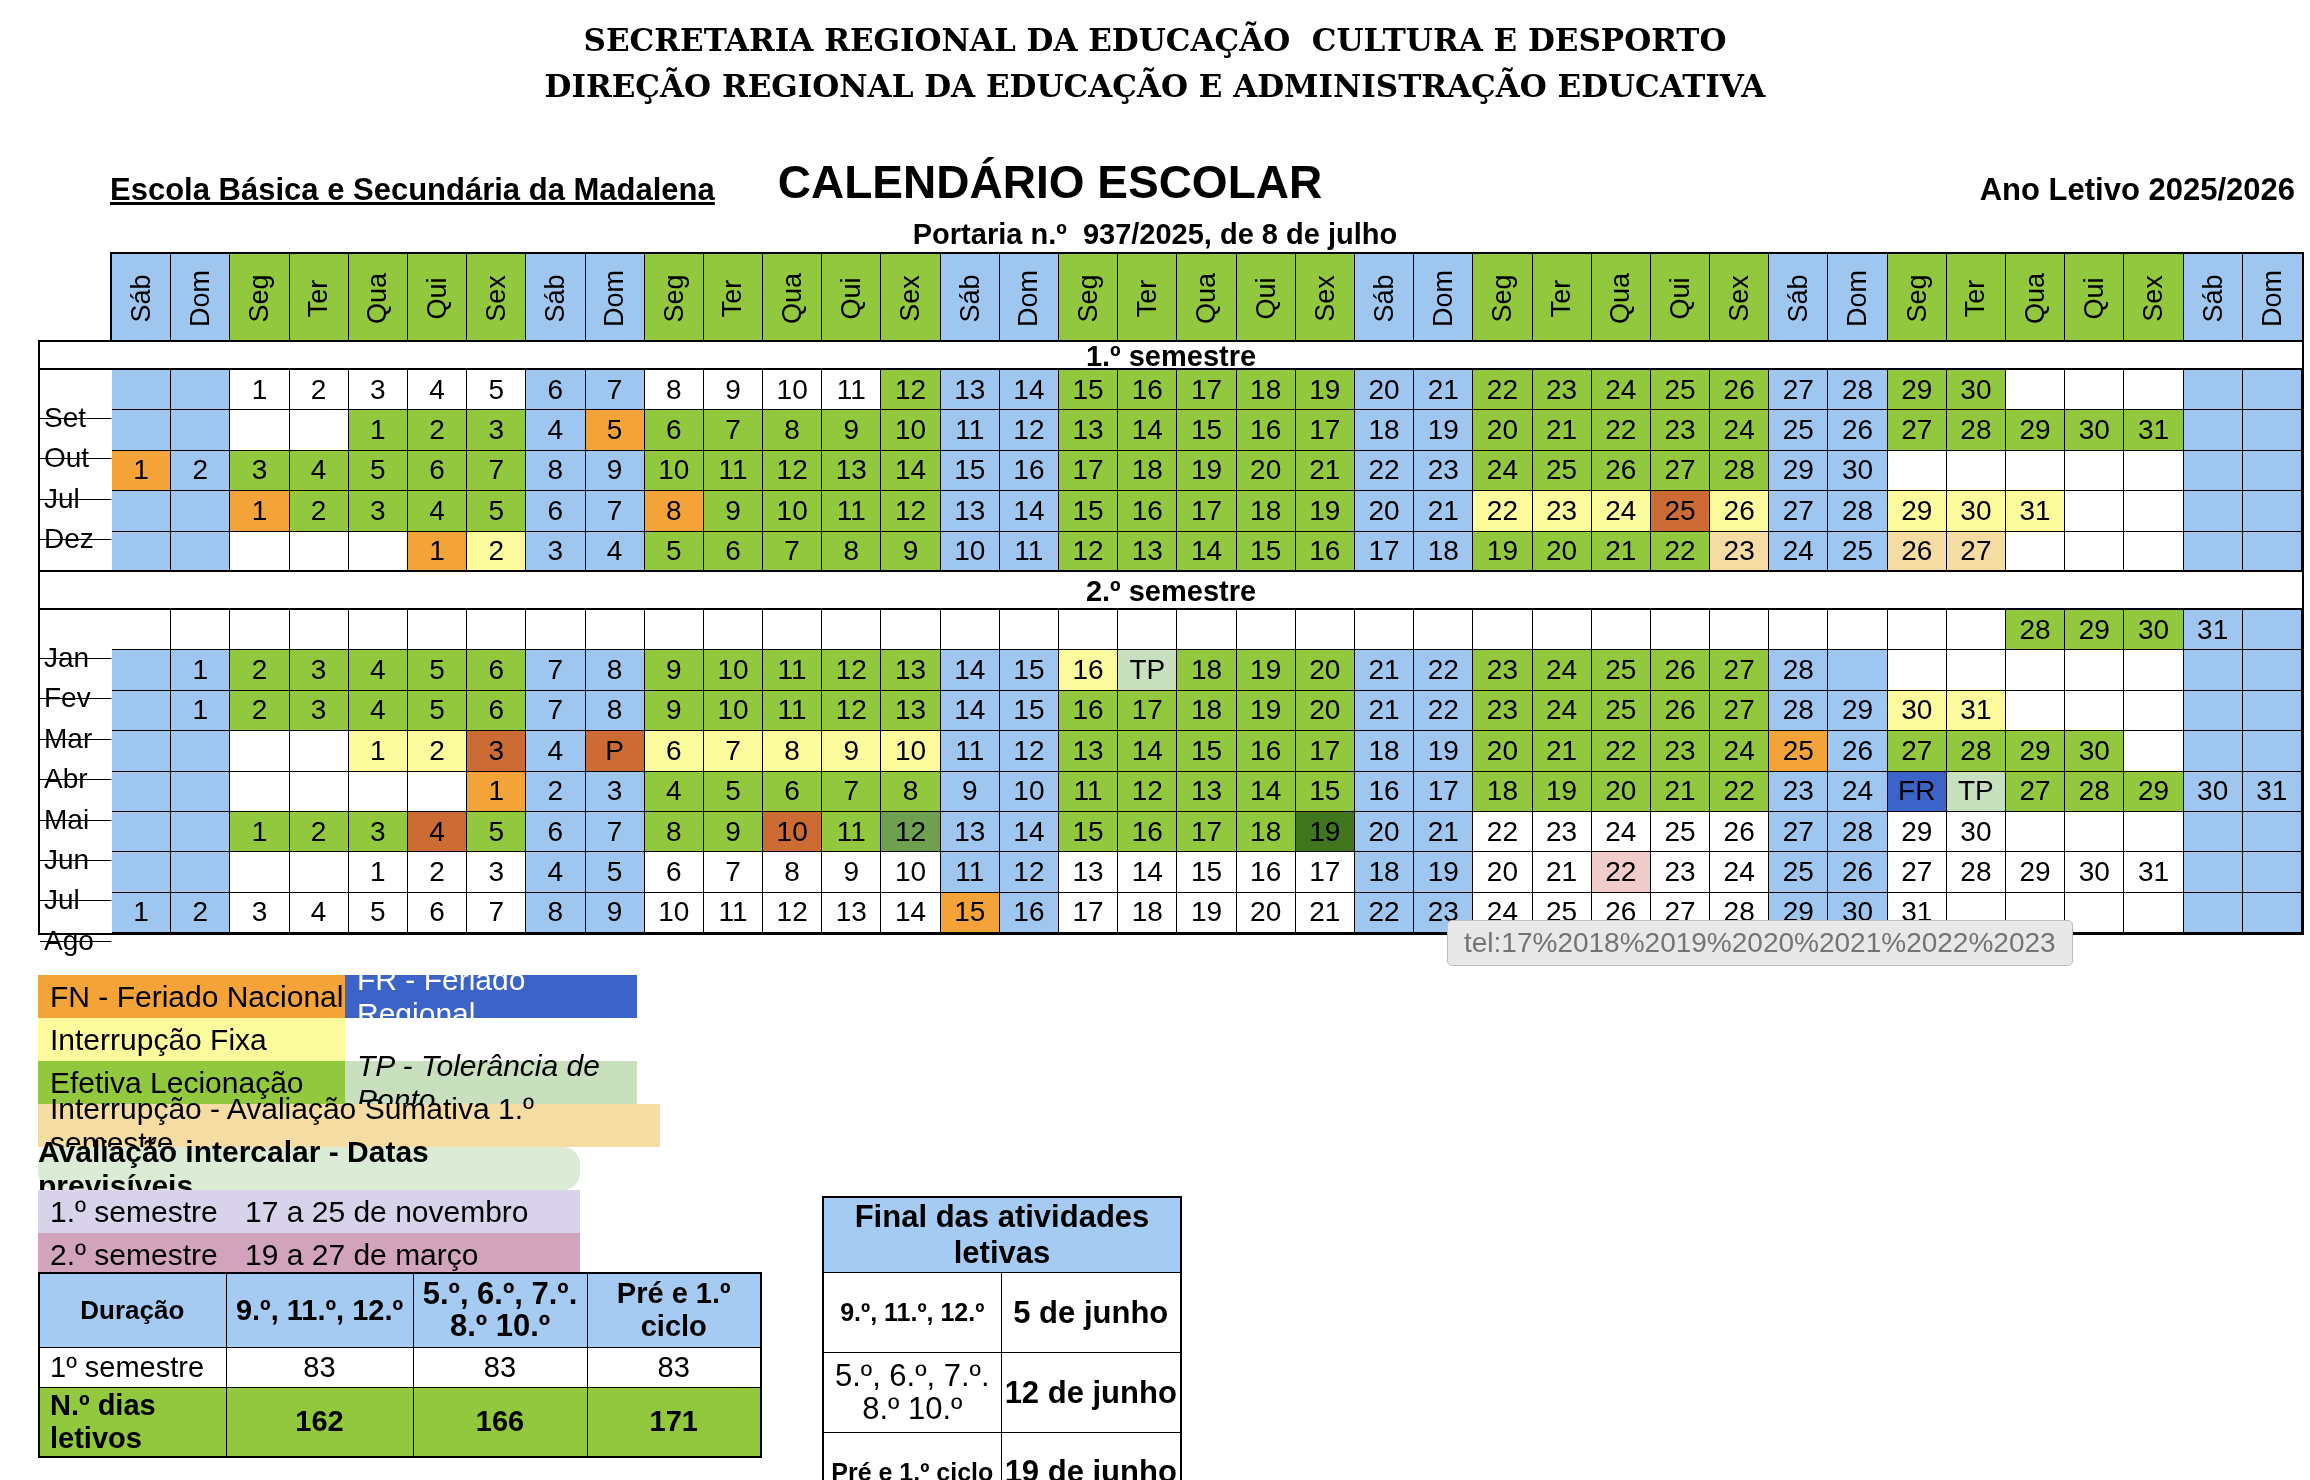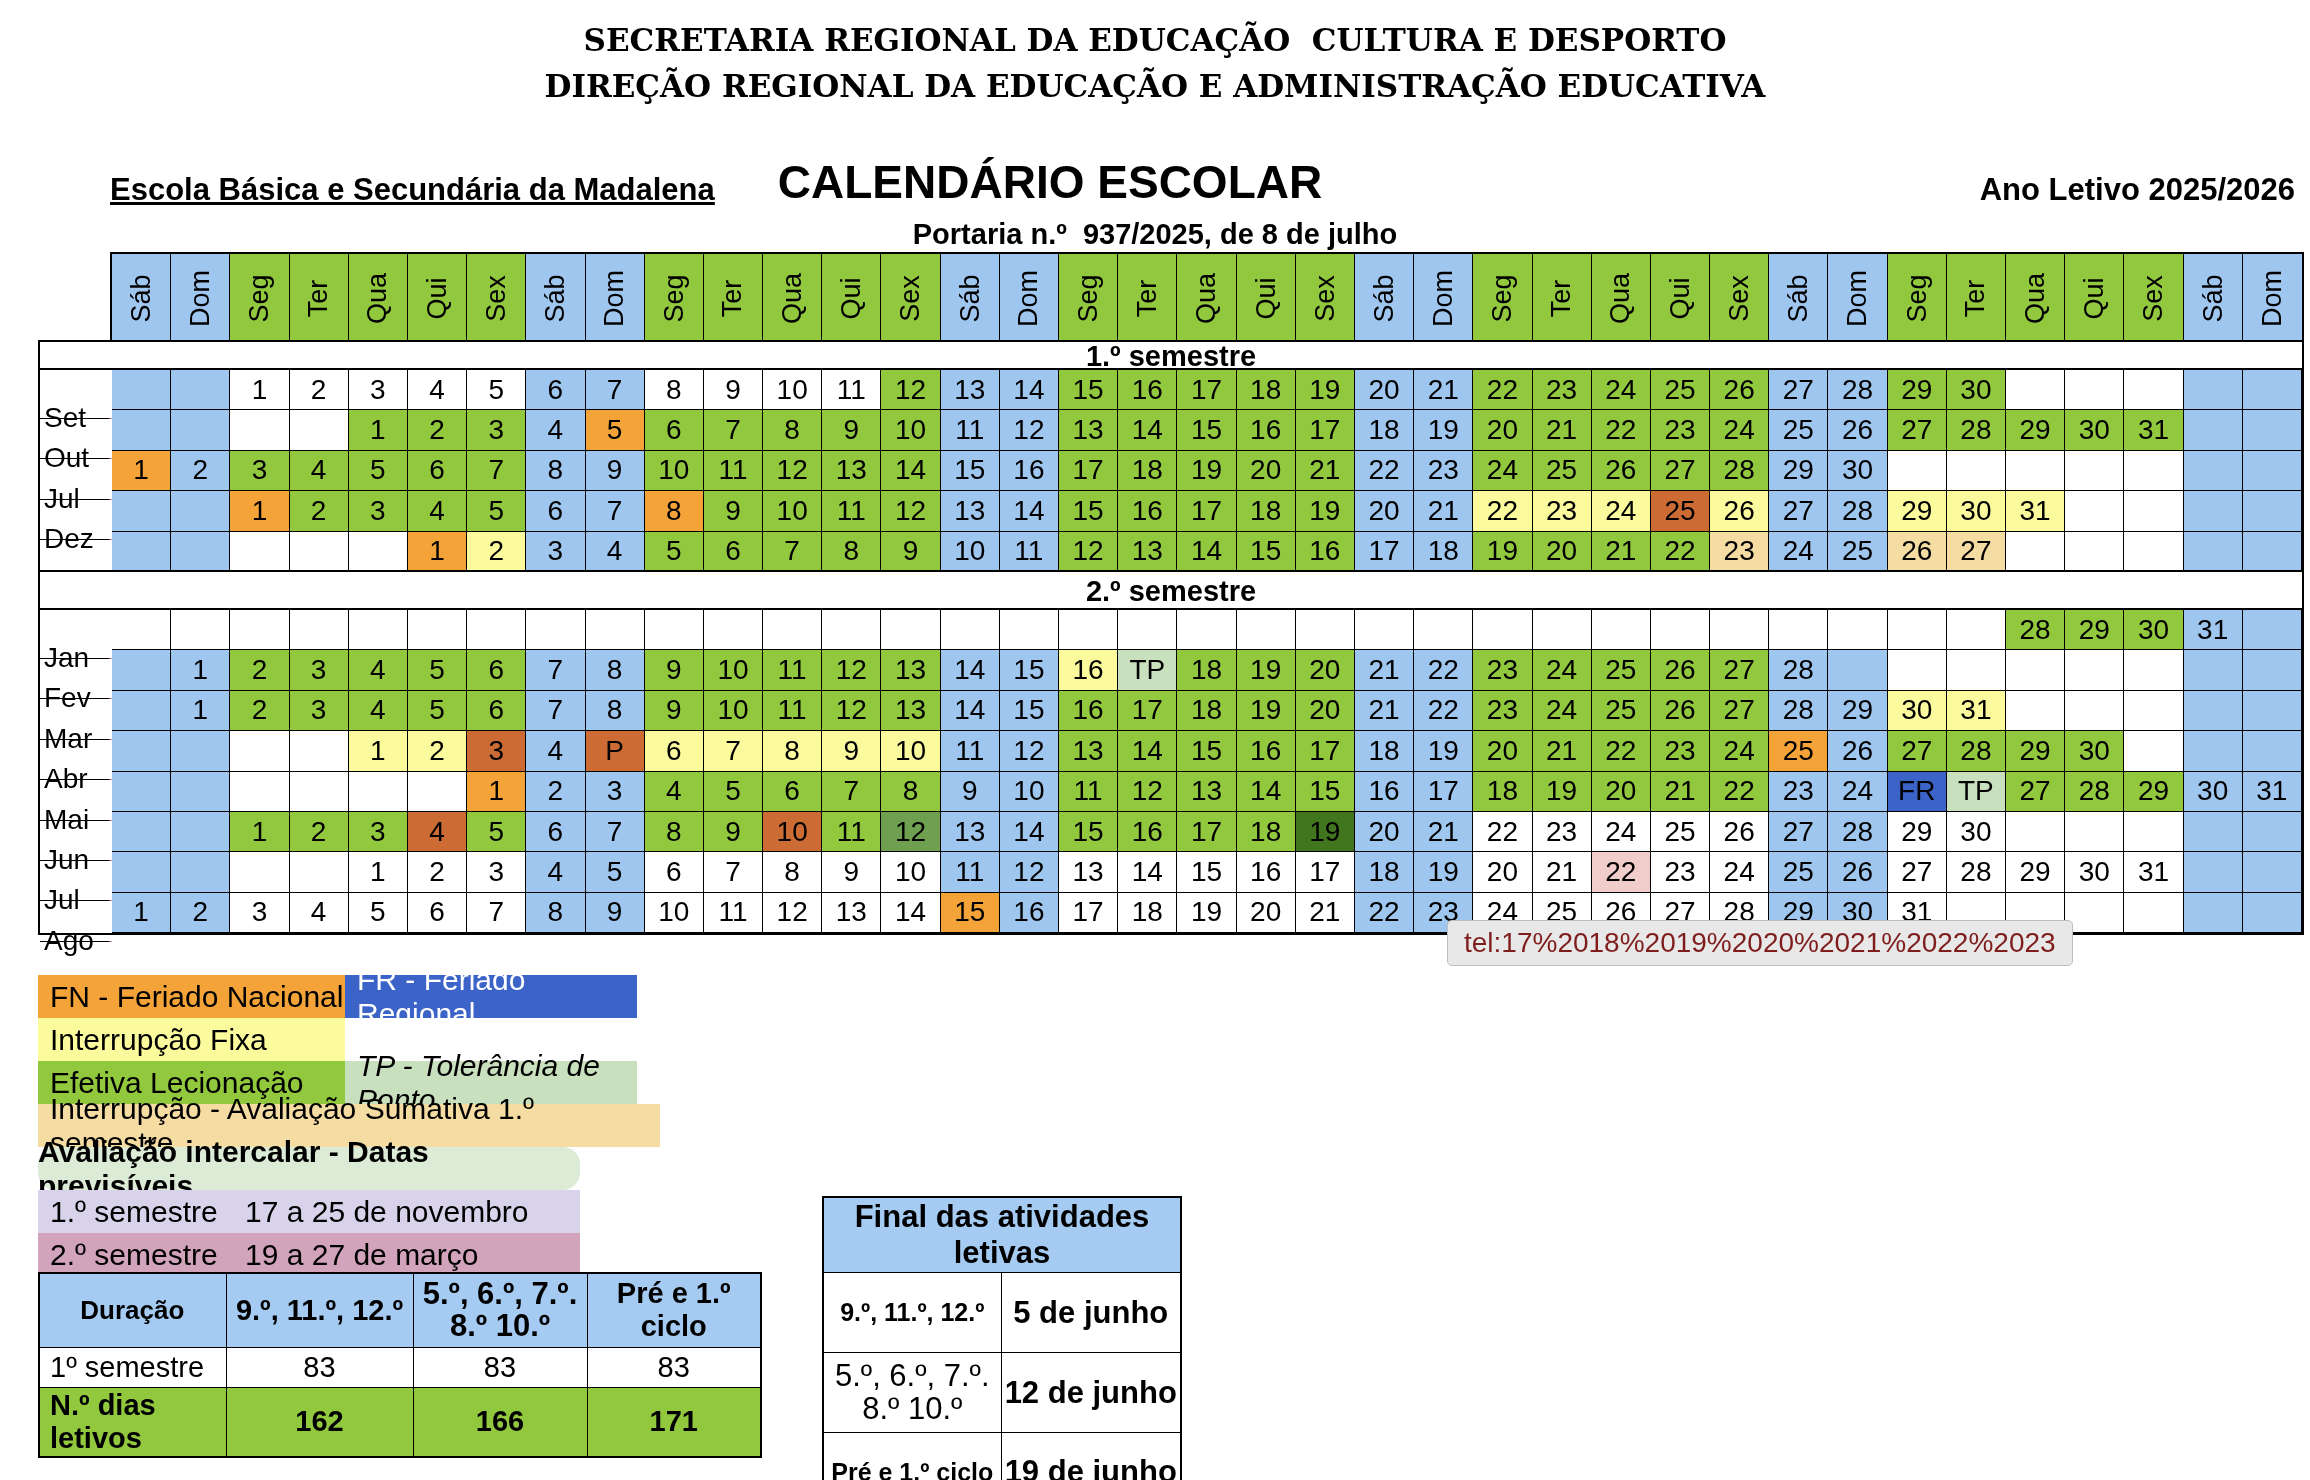--- a/index.html
+++ b/index.html
@@ -21,31 +21,31 @@
   .dh span{transform:rotate(-90deg);font-size:27px;white-space:nowrap;}
   .band{left:38px;width:2262px;border:2px solid #000;background:#fff;display:flex;
         align-items:center;justify-content:center;font-weight:bold;font-size:29px;}
   .band1{top:340px;height:28px;}
   .band2{top:570px;height:38px;}
   .mgrid{left:38px;display:grid;grid-template-columns:72px repeat(37,59.2px);
          grid-auto-rows:40.4px;border:2px solid #000;background:#fff;}
   .sem1{top:368px;}
   .sem2{top:608px;}
   .mlabel{display:flex;align-items:center;padding-left:4px;font-size:28px;background:#fff;
-          border-right:4px solid #f9a8d4;border-bottom:1px solid #000;margin-top:48px;}
+          border-right:2px solid #f9a8d4;border-bottom:1px solid #000;margin-top:48px;}
   .cell{display:flex;align-items:center;justify-content:center;font-size:28px;
         border-right:1px solid #000;border-bottom:1px solid #000;}
   .bg-w{background:var(--c-w);} .bg-b{background:var(--c-b);} .bg-g{background:var(--c-g);}
   .bg-o{background:var(--c-o);} .bg-t{background:var(--c-t);} .bg-y{background:var(--c-y);}
   .bg-c{background:var(--c-c);} .bg-tp{background:var(--c-tp);} .bg-fr{background:var(--c-fr);}
   .bg-sg{background:var(--c-sg);} .bg-dg{background:var(--c-dg);} .bg-pk{background:var(--c-pk);}
   
   .tooltip{left:1447px;top:920px;height:44px;background:#e8e8e8;border:1px solid #bdbdbd;
            border-radius:5px;display:flex;align-items:center;padding:0 16px;
-           font-size:28px;color:#7f1d1d;}
+           font-size:28px;color:#737373;}
   
   .legend{left:38px;top:975px;display:flex;flex-direction:column;}
   .lrow{display:flex;height:43px;}
   .lbox{display:flex;align-items:center;padding-left:12px;font-size:30px;box-sizing:border-box;}
   .lbox.center{justify-content:center;padding-left:0;font-weight:bold;}
   .w305{width:307px;} .w290{width:292px;} .w620{width:622px;} .w540{width:542px;}
   .fr-box{color:#fff;}
   .tp-box{font-style:italic;}
   .ilabel{width:195px;}
   

